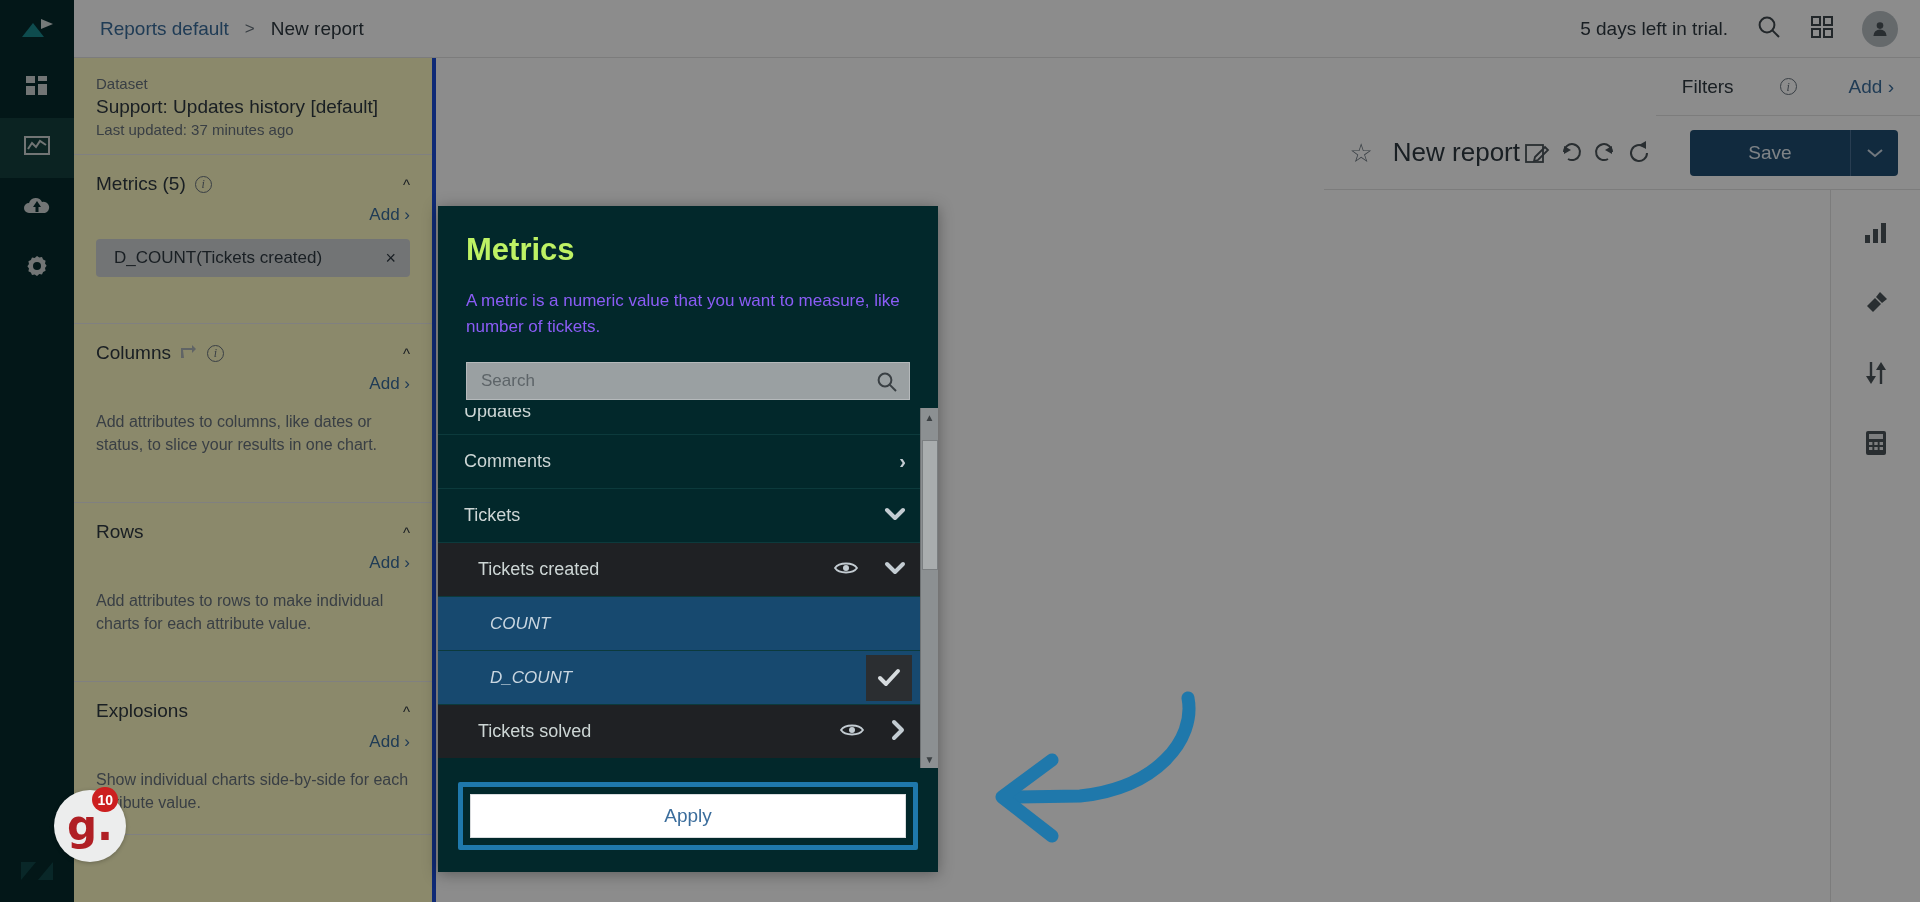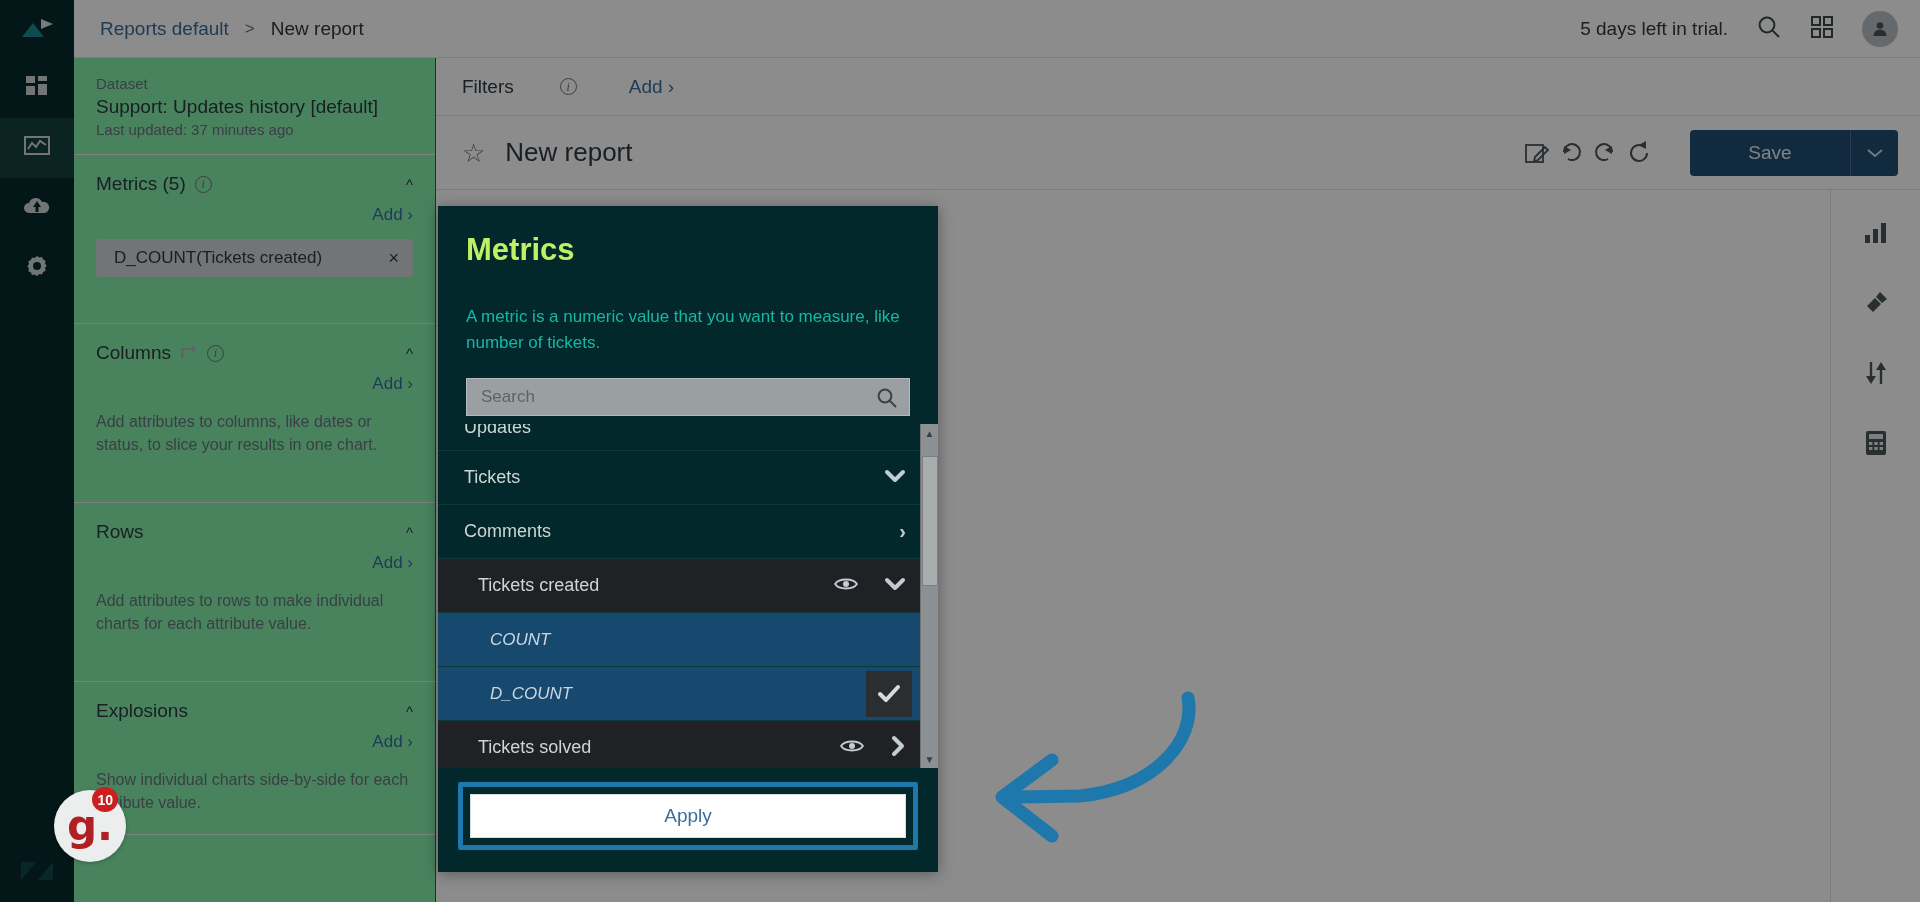--- a/index.html
+++ b/index.html
@@ -82,22 +82,22 @@
     background: #b8bfc4;
     display: flex; align-items: center; justify-content: center;
   }
 
   
   .body-split { flex: 1 1 auto; display: flex; min-height: 0; }
 
   
   .lpanel {
     width: 362px; flex: none;
-    border-right: 1px solid #1d4ed8;
-    background: #86efac;
+    border-right: 4px solid #1d4ed8;
+    background: #fef9c3;
     display: flex; flex-direction: column;
     overflow: hidden;
   }
   .ds-block {
     padding: 16px 22px 14px 22px;
     border-bottom: 1px solid #e9e9e9;
   }
   .ds-label { font-size: 15px; color: #68737d; line-height: 20px; }
   .ds-title { font-size: 19px; color: #2f3941; line-height: 26px; }
   .ds-sub { font-size: 15px; color: #68737d; line-height: 20px; }
@@ -129,21 +129,21 @@
     padding: 0 14px 0 18px;
   }
   .pill-txt { font-size: 17px; color: #2f3941; flex: 1 1 auto; }
   .pill-x { color: #2f3941; font-size: 18px; cursor: pointer; }
   .sect-hint {
     margin-top: 16px; font-size: 16px; color: #68737d; line-height: 23px;
   }
   .sect-spacer { height: 26px; }
 
   
-  .canvas-col { flex: 1 1 auto; display: flex; flex-direction: column; min-width: 0; background:#fff; }
+  .canvas-col { flex: 1 1 auto; display: flex; flex-direction: column; min-width: 0; background:#fff;align-items:flex-end; }
   .filterbar {
     height: 58px; flex: none;
     border-bottom: 1px solid #e2e2e2;
     display: flex; align-items: center;
     padding: 0 26px;
     gap: 0;
   }
   .fb-title { font-size: 19px; color: #2f3941; }
   .fb-i { margin-left: 46px; }
   .fb-add { margin-left: 52px; color: #3b6d9c; font-size: 19px; cursor: pointer; }
@@ -188,21 +188,21 @@
     left: 438px; top: 206px;
     width: 500px; height: 666px;
     background: #02282b;
     z-index: 60;
     display: flex; flex-direction: column;
     box-shadow: 0 2px 14px rgba(0,0,0,0.35);
   }
   .modal-head { padding: 26px 28px 0 28px; flex: none; }
   .modal-title { color: #bef264; font-size: 31px; font-weight: bold; }
   .modal-desc {
-    color: #14b8a6; font-size: 17px; line-height: 26px; margin-top: 36px;
+    color: #8b5cf6; font-size: 17px; line-height: 26px; margin-top: 20px;
   }
   .searchwrap {
     margin: 22px 0 0 0; position: relative;
   }
   .searchbox {
     width: 100%; height: 38px;
     background: #9aa0a2; border: 1px solid #b5b9bb; border-radius: 0;
     color: #3a4044; font-size: 17px;
     padding: 0 40px 0 14px;
     outline: none;
@@ -584,34 +584,34 @@
     </div>
 
     <div class="listwrap">
       <div class="list">
 
         <div class="row group clipped">
           <span class="row-label">Updates</span>
         </div>
 
         <div class="row group">
+          <span class="row-label">Comments</span>
+          <span class="row-icons">
+            <span class="chev">›︎</span>
+          </span>
+        </div>
+
+        <div class="row group">
           <span class="row-label">Tickets</span>
           <span class="row-icons">
             <span>
               <svg width="22" height="16" viewBox="0 0 22 16">
                   <polyline points="3,4 11,12 19,4" fill="none" stroke="#c3ccd2" stroke-width="4" stroke-linecap="round" stroke-linejoin="round"></polyline>
                 </svg>
             </span>
-          </span>
-        </div>
-
-        <div class="row group">
-          <span class="row-label">Comments</span>
-          <span class="row-icons">
-            <span class="chev">›︎</span>
           </span>
         </div>
 
         <div class="row child">
           <span class="row-label">Tickets created</span>
           <span class="row-icons">
             <span class="eye">
               <svg width="24" height="16" viewBox="0 0 24 16">
                 <path d="M1 8 C5 2, 19 2, 23 8 C19 14, 5 14, 1 8 Z" fill="none" stroke="#c3ccd2" stroke-width="1.8"></path>
                 <circle cx="12" cy="8" r="3" fill="#c3ccd2"></circle>

